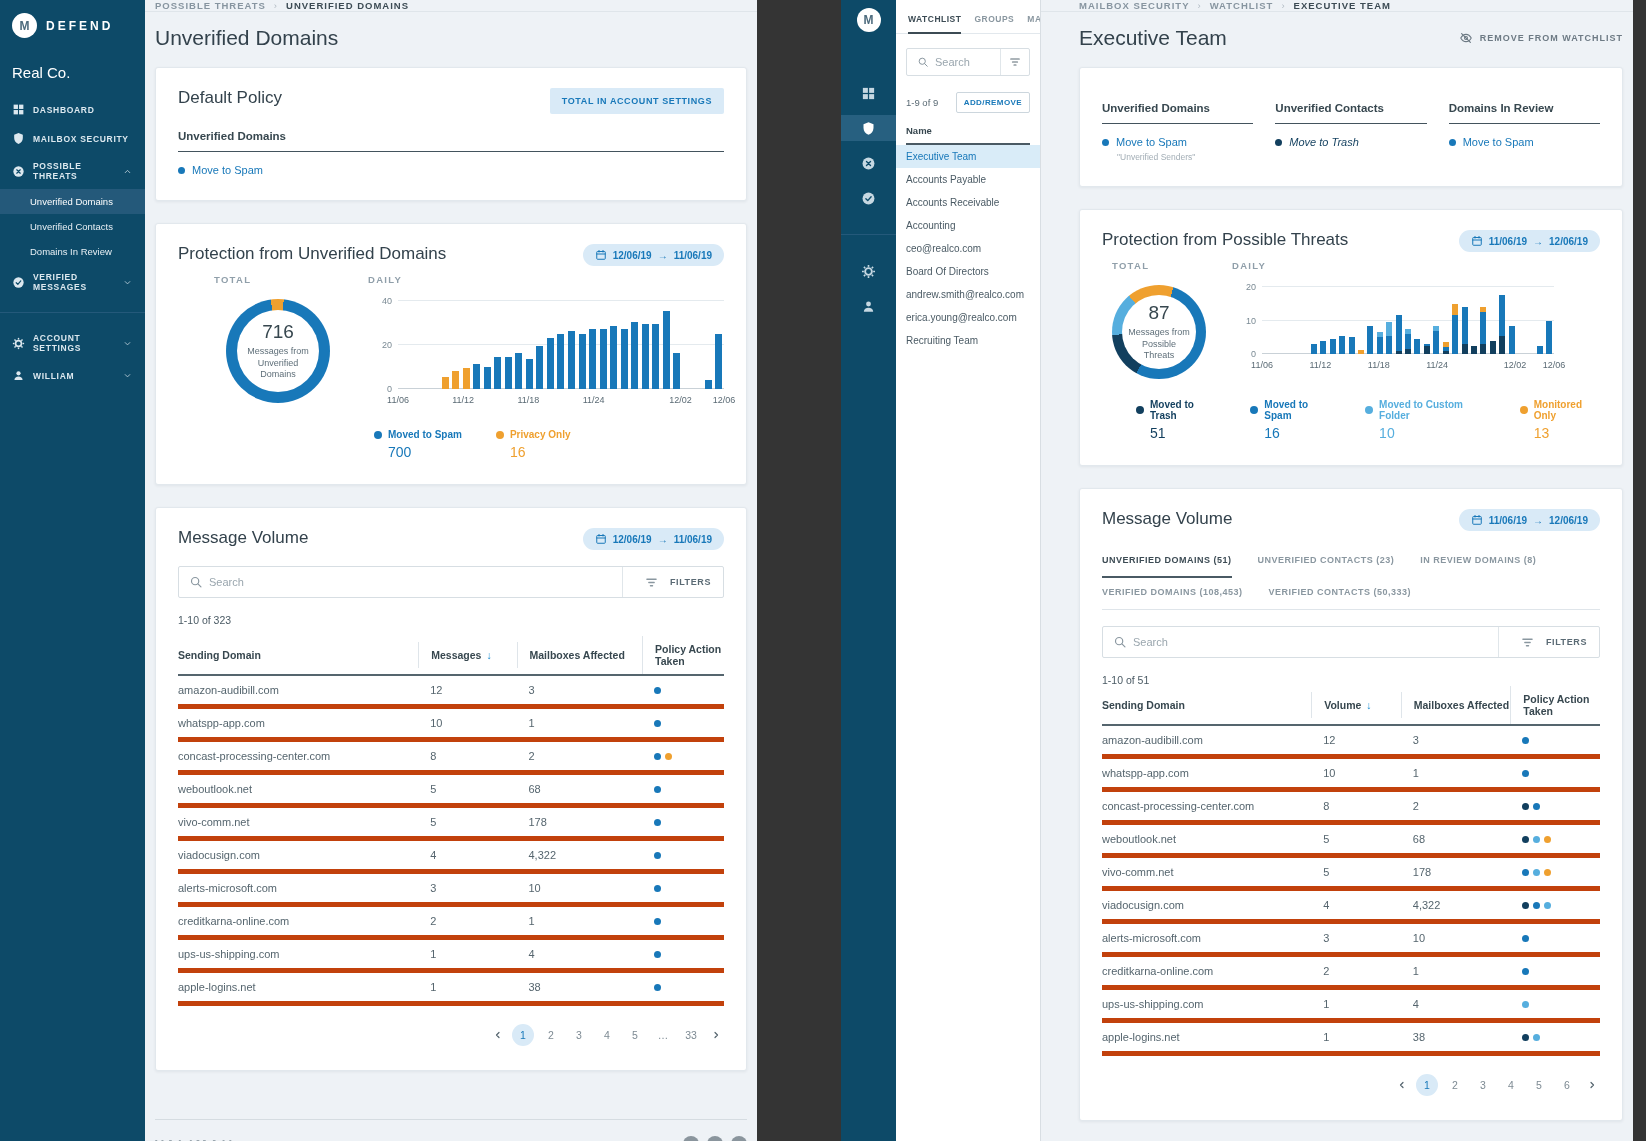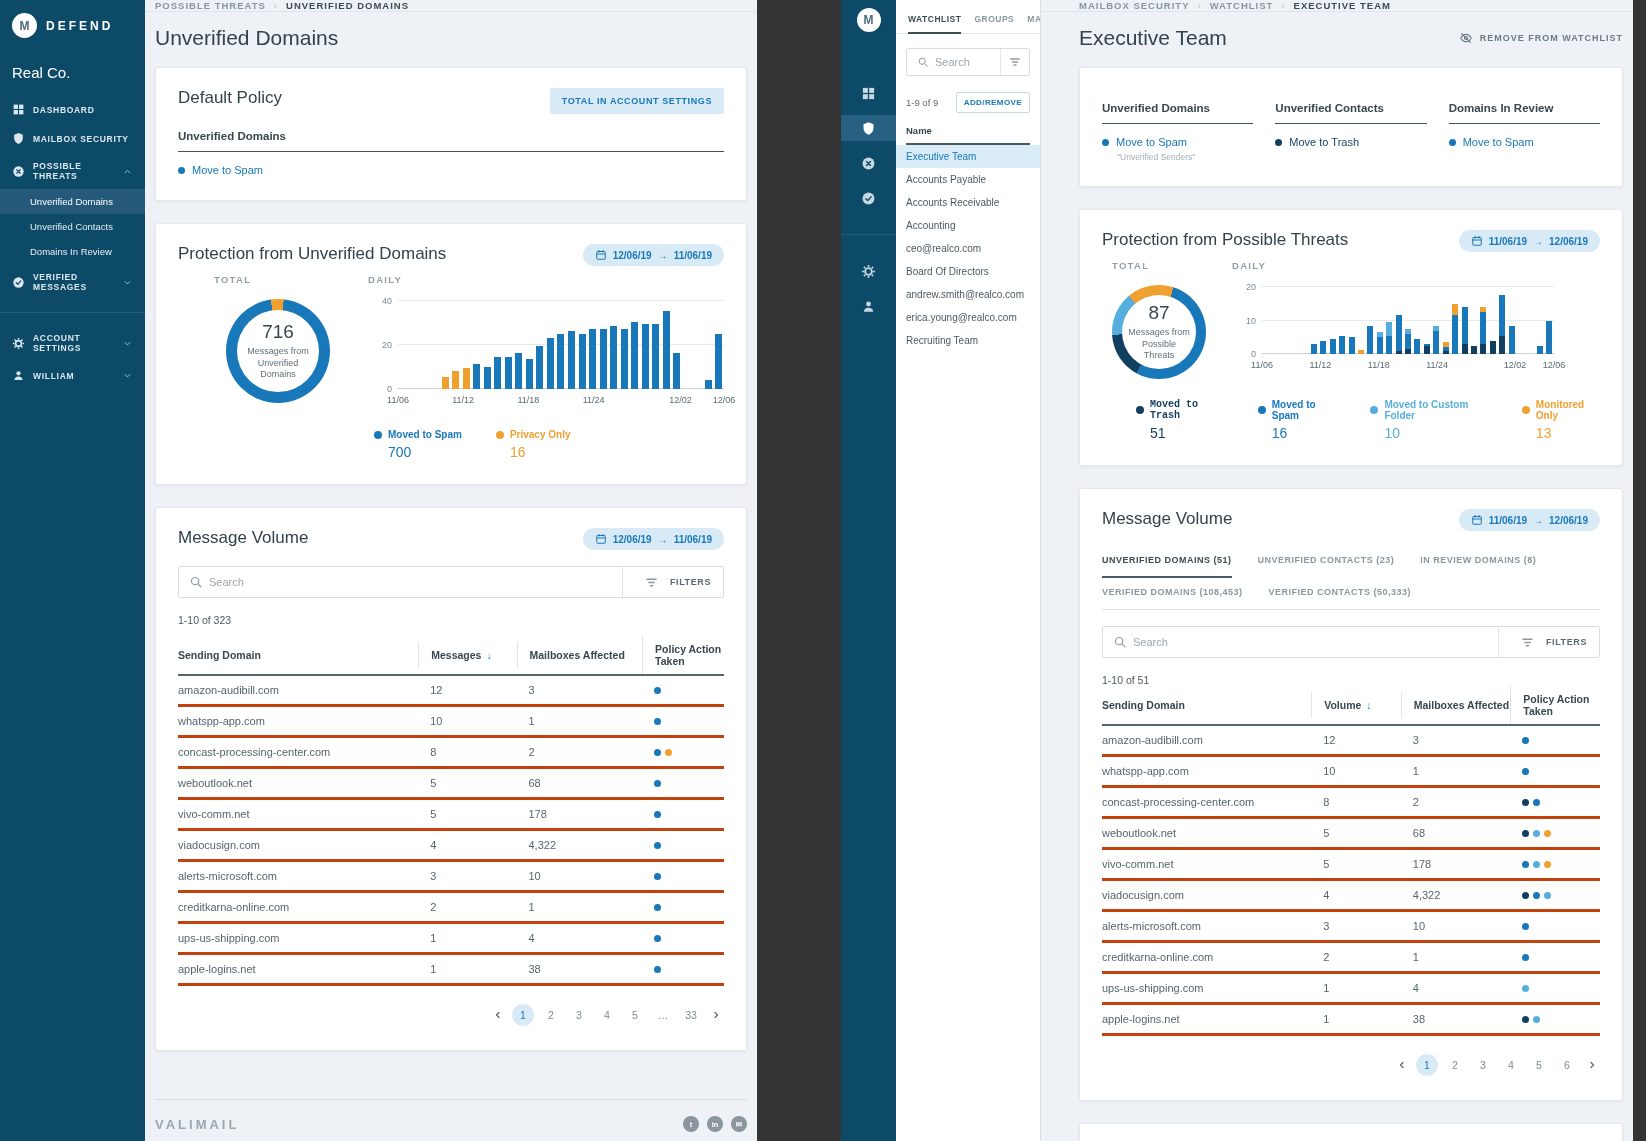--- a/index.html
+++ b/index.html
@@ -85,21 +85,21 @@
   
   .search-box{display:flex;align-items:center;border:1px solid #d7dee3;border-radius:2px;height:32px;
         margin-top:16px;background:#fff;}
   .search-box .ic{display:flex;padding:0 6px 0 10px;color:#8a97a0;}
   .search-box input{flex:1;border:none;outline:none;font-size:11px;color:#4a5a64;font-family:inherit;min-width:0;}
   .search-box input::placeholder{color:#9aa6ae;}
   .filters{display:flex;align-items:center;gap:6px;margin-left:auto;padding:0 12px;border-left:1px solid #e0e6ea;
         color:#5a6a74;font-size:9px;font-weight:bold;letter-spacing:.6px;height:100%;cursor:pointer;flex:none;}
   .count{margin-top:16px;font-size:10.5px;color:#4a5a64;}
   .tbl{margin-top:10px;}
-  .trow{display:grid;align-items:center;border-bottom:3px solid #c2410c;font-size:11px;color:#55656e;}
+  .trow{display:grid;align-items:center;border-bottom:5px solid #c2410c;font-size:11px;color:#55656e;}
   .tbl-l .trow{grid-template-columns:44% 18% 23% 15%;}
   .tbl-r .trow{grid-template-columns:42% 18% 22% 18%;}
   .trow.head{border-bottom:2px solid #55656e;font-size:10.5px;font-weight:bold;color:#37474f;}
   .th,.td{padding:8px 0;}
   .th{padding:7px 0;display:flex;align-items:center;gap:5px;}
   .col1,.col2,.col3{padding-left:12px;}
   .head .col1,.head .col2,.head .col3{border-left:1px solid #dfe5ea;}
   .sort::before{content:"\2193";color:#2d95d3;font-weight:bold;}
   .dots-cell{display:flex;align-items:center;gap:4px;}
   .pagination{display:flex;justify-content:flex-end;align-items:center;gap:6px;margin-top:18px;}
@@ -694,21 +694,21 @@
           <div class="action-row">
             <span class="dot" style="background: rgb(24, 120, 185);"></span>
             <span style="color: rgb(24, 120, 185);">Move to Spam</span>
           </div>
           <div class="pol-note">"Unverified Senders"</div>
         </div>
         <div class="pol-col">
           <div class="sec-label">Unverified Contacts</div>
           <div class="action-row">
             <span class="dot" style="background: rgb(18, 63, 94);"></span>
-            <span style="color: rgb(18, 63, 94);">Move to Trash</span>
+            <span style="color: rgb(18, 63, 94); font-style: italic;">Move to Trash</span>
           </div>
         </div>
         <div class="pol-col">
           <div class="sec-label">Domains In Review</div>
           <div class="action-row">
             <span class="dot" style="background: rgb(24, 120, 185);"></span>
             <span style="color: rgb(24, 120, 185);">Move to Spam</span>
           </div>
         </div>
       </div>
@@ -853,21 +853,21 @@
             <span class="xlab" style="left: 60%;">11/24</span>
             <span class="xlab" style="left: 86.6667%;">12/02</span>
             <span class="xlab" style="left: 100%;">12/06</span>
           </div>
       </div>
     </div>
     <div class="legend leg-r" id="leg-right">
         <div class="leg-item">
           <div class="leg-top">
             <span class="dot" style="background: rgb(18, 63, 94);"></span>
-            <span style="color: rgb(18, 63, 94); font-family: Liberation Mono, monospace;">Moved to Trash</span>
+            <span style="color: rgb(18, 63, 94);">Moved to Trash</span>
           </div>
           <div class="leg-val" style="color: rgb(18, 63, 94);">51</div>
         </div>
         <div class="leg-item">
           <div class="leg-top">
             <span class="dot" style="background: rgb(24, 120, 185);"></span>
             <span style="color: rgb(24, 120, 185);">Moved to Spam</span>
           </div>
           <div class="leg-val" style="color: rgb(24, 120, 185);">16</div>
         </div>

